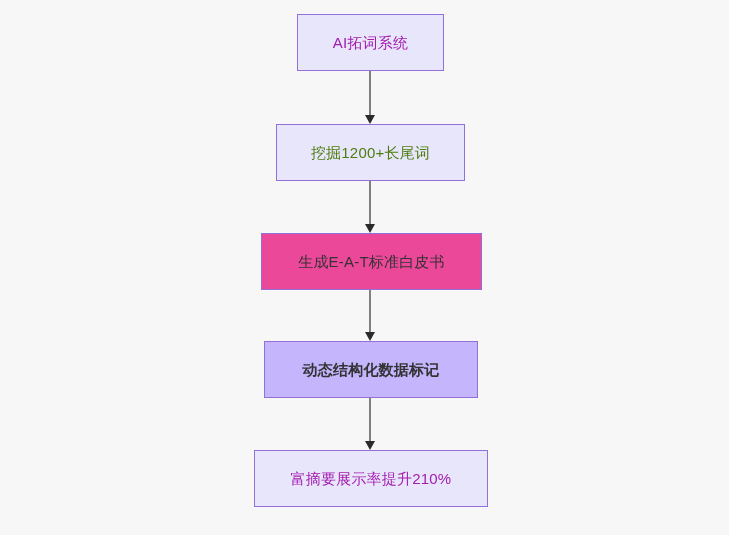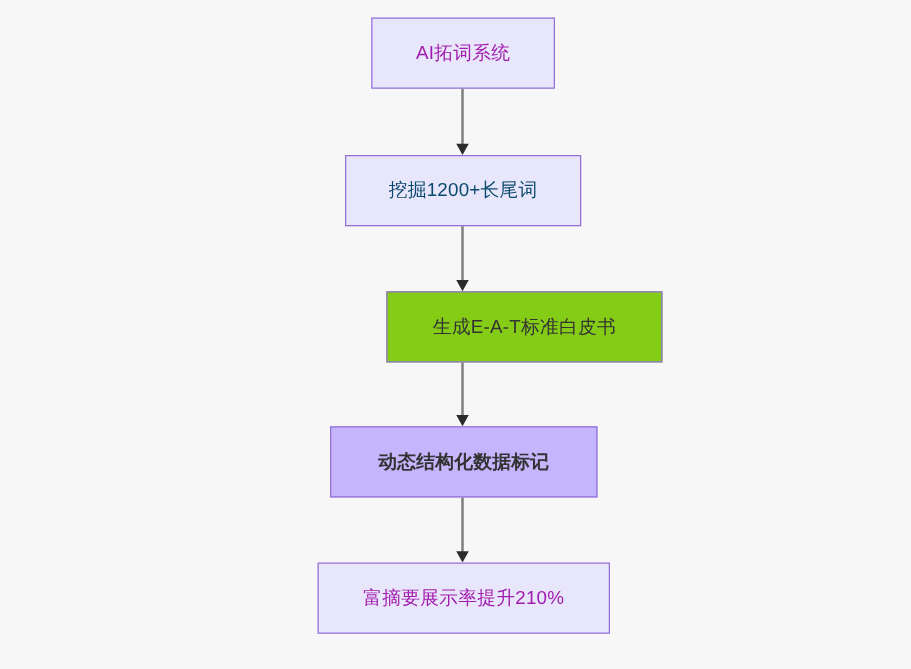--- a/index.html
+++ b/index.html
@@ -68,29 +68,29 @@
   <div class="node" style="left: 297px; top: 14px; width: 147px; height: 57px; background: rgb(232, 230, 251); border-color: rgb(147, 112, 216);">
     <span class="node-label" style="color: #a21caf;">AI拓词系统</span>
   </div>
 
   <div class="edge" style="left: 360px; top: 71px; width: 20px; height: 53px;">
     <div class="edge-line" style="height: 45px; background: rgb(128, 128, 128);"></div>
     <div class="edge-arrowhead" style="border-top-color: rgb(43, 43, 43);"></div>
   </div>
 
   <div class="node" style="left: 276px; top: 124px; width: 189px; height: 57px; background: rgb(232, 230, 251); border-color: rgb(147, 112, 216);">
-    <span class="node-label" style="color: #0c4a6e;">挖掘1200+长尾词</span>
+    <span class="node-label" style="color: #4d7c0f;">挖掘1200+长尾词</span>
   </div>
 
   <div class="edge" style="left: 360px; top: 181px; width: 20px; height: 52px;">
     <div class="edge-line" style="height: 44px; background: rgb(128, 128, 128);"></div>
     <div class="edge-arrowhead" style="border-top-color: rgb(43, 43, 43);"></div>
   </div>
 
-  <div class="node" style="left: 261px; top: 233px; width: 221px; height: 57px; background: #84cc16; border-color: rgb(147, 112, 216); margin-left: 48px;">
+  <div class="node" style="left: 261px; top: 233px; width: 221px; height: 57px; background: #ec4899; border-color: rgb(147, 112, 216);">
     <span class="node-label" style="color: rgb(51, 51, 51);">生成E-A-T标准白皮书</span>
   </div>
 
   <div class="edge" style="left: 360px; top: 290px; width: 20px; height: 51px;">
     <div class="edge-line" style="height: 43px; background: rgb(128, 128, 128);"></div>
     <div class="edge-arrowhead" style="border-top-color: rgb(43, 43, 43);"></div>
   </div>
 
   <div class="node" style="left: 264px; top: 341px; width: 214px; height: 57px; background: #c4b5fd; border-color: rgb(147, 112, 216); font-weight: bold;">
     <span class="node-label" style="color: rgb(51, 51, 51);">动态结构化数据标记</span>

